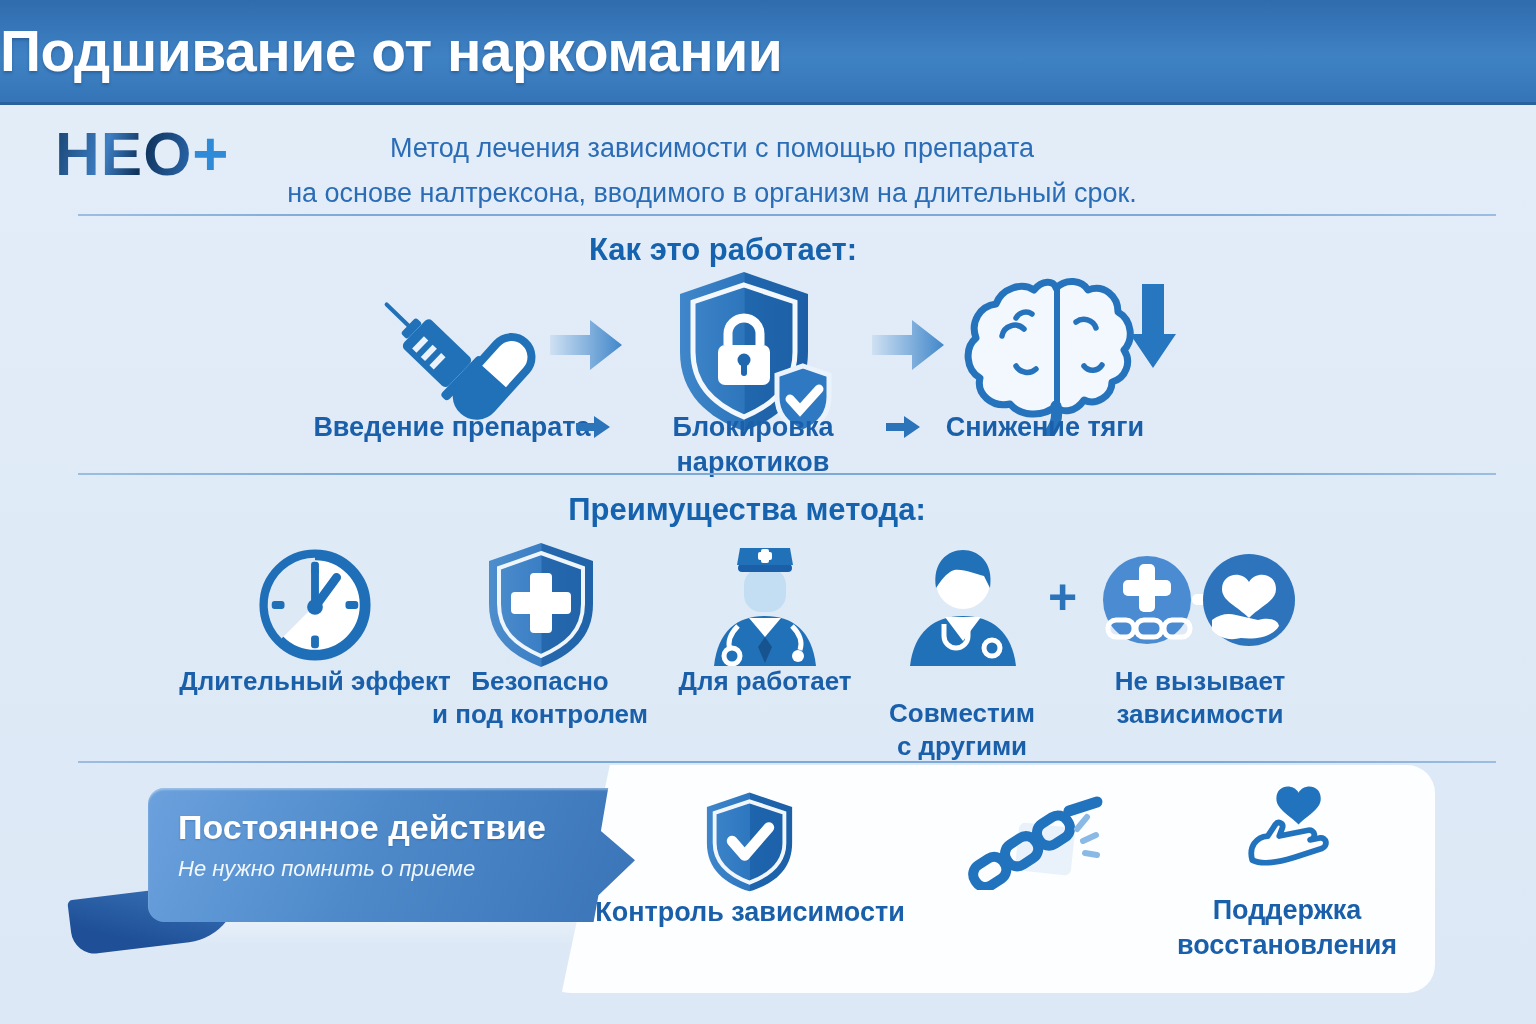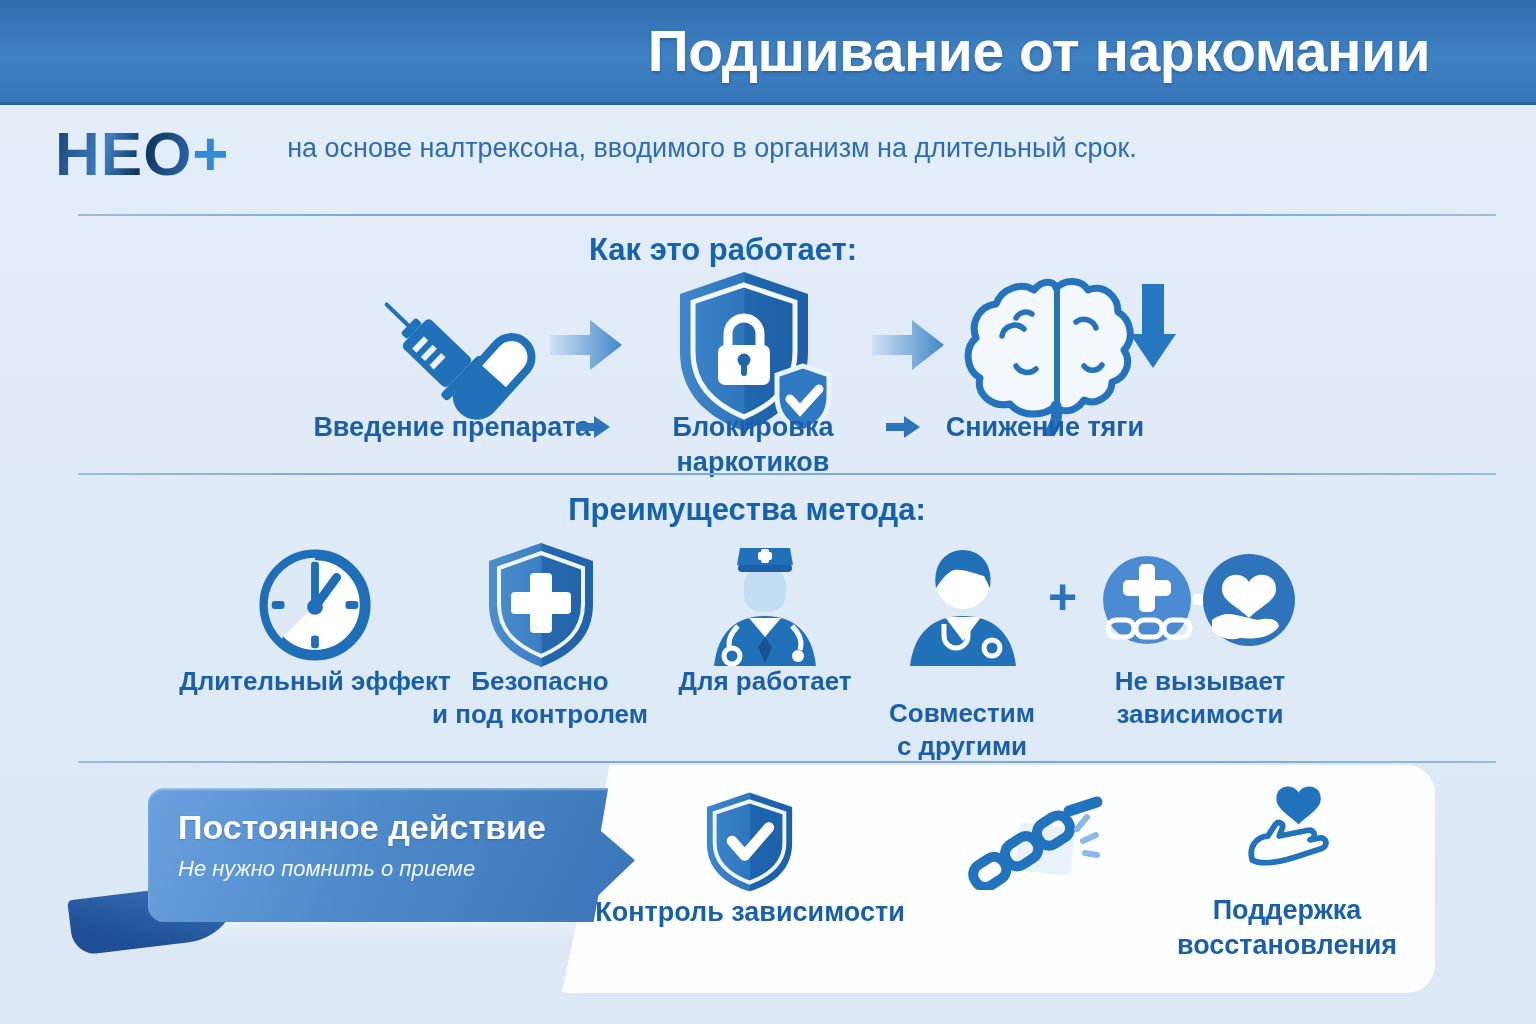--- a/index.html
+++ b/index.html
@@ -5,21 +5,21 @@
   html,body{margin:0;padding:0;}
   body{font-family:"Liberation Sans", sans-serif; background:#c9d9ec;}
   .stage{position:relative;width:1536px;height:1024px;overflow:hidden;
          background:linear-gradient(180deg,#e4eef9 0%,#dfeaf7 55%,#dce8f5 100%);}
   .abs{position:absolute;}
 
   
   .header{left:0;top:0;width:1536px;height:105px;
           background:linear-gradient(180deg,#2f6cae 0%,#3f82c4 55%,#3474b6 100%);
           box-shadow:inset 0 -3px 0 rgba(23,62,110,.35);}
-  .header h1{margin:0;height:113px;line-height:103px;text-align:right;padding-right:106px;
+  .header h1{margin:0;height:113px;line-height:103px;text-align:left;padding-right:106px;
              font-size:57px;font-weight:700;color:#ffffff;letter-spacing:-.5px;
              text-shadow:0 2px 3px rgba(17,49,92,.35);}
 
   
   .logo{left:55px;top:118px;font-size:62px;font-weight:800;letter-spacing:1px;}
   .logo .neo{background:linear-gradient(105deg,#16406e 0%,#3e7fc4 38%,#0f335c 62%,#2d6db4 100%);
              -webkit-background-clip:text;background-clip:text;color:transparent;}
   .logo .plus{color:#2f8ad8;}
 
   
@@ -65,20 +65,21 @@
 
   <div class="abs header">
     <h1>Подшивание от наркомании</h1>
   </div>
 
   <div class="abs logo">
     <span class="neo">НЕО</span><span class="plus">+</span>
   </div>
 
   <div class="abs intro">
+    <div>Метод лечения зависимости с помощью препарата</div>
     <div>на основе налтрексона, вводимого в организм на длительный срок.</div>
   </div>
 
   <div class="abs divider" style="top:214px"></div>
 
   <div class="abs section-heading" style="top:232px">Как это работает:</div>
 
   <span class="abs icon" style="left:372px;top:280px">
     <svg width="165" height="158" viewBox="0 0 165 158">
       <g fill="#2071b8" transform="rotate(-46 75 80)">

